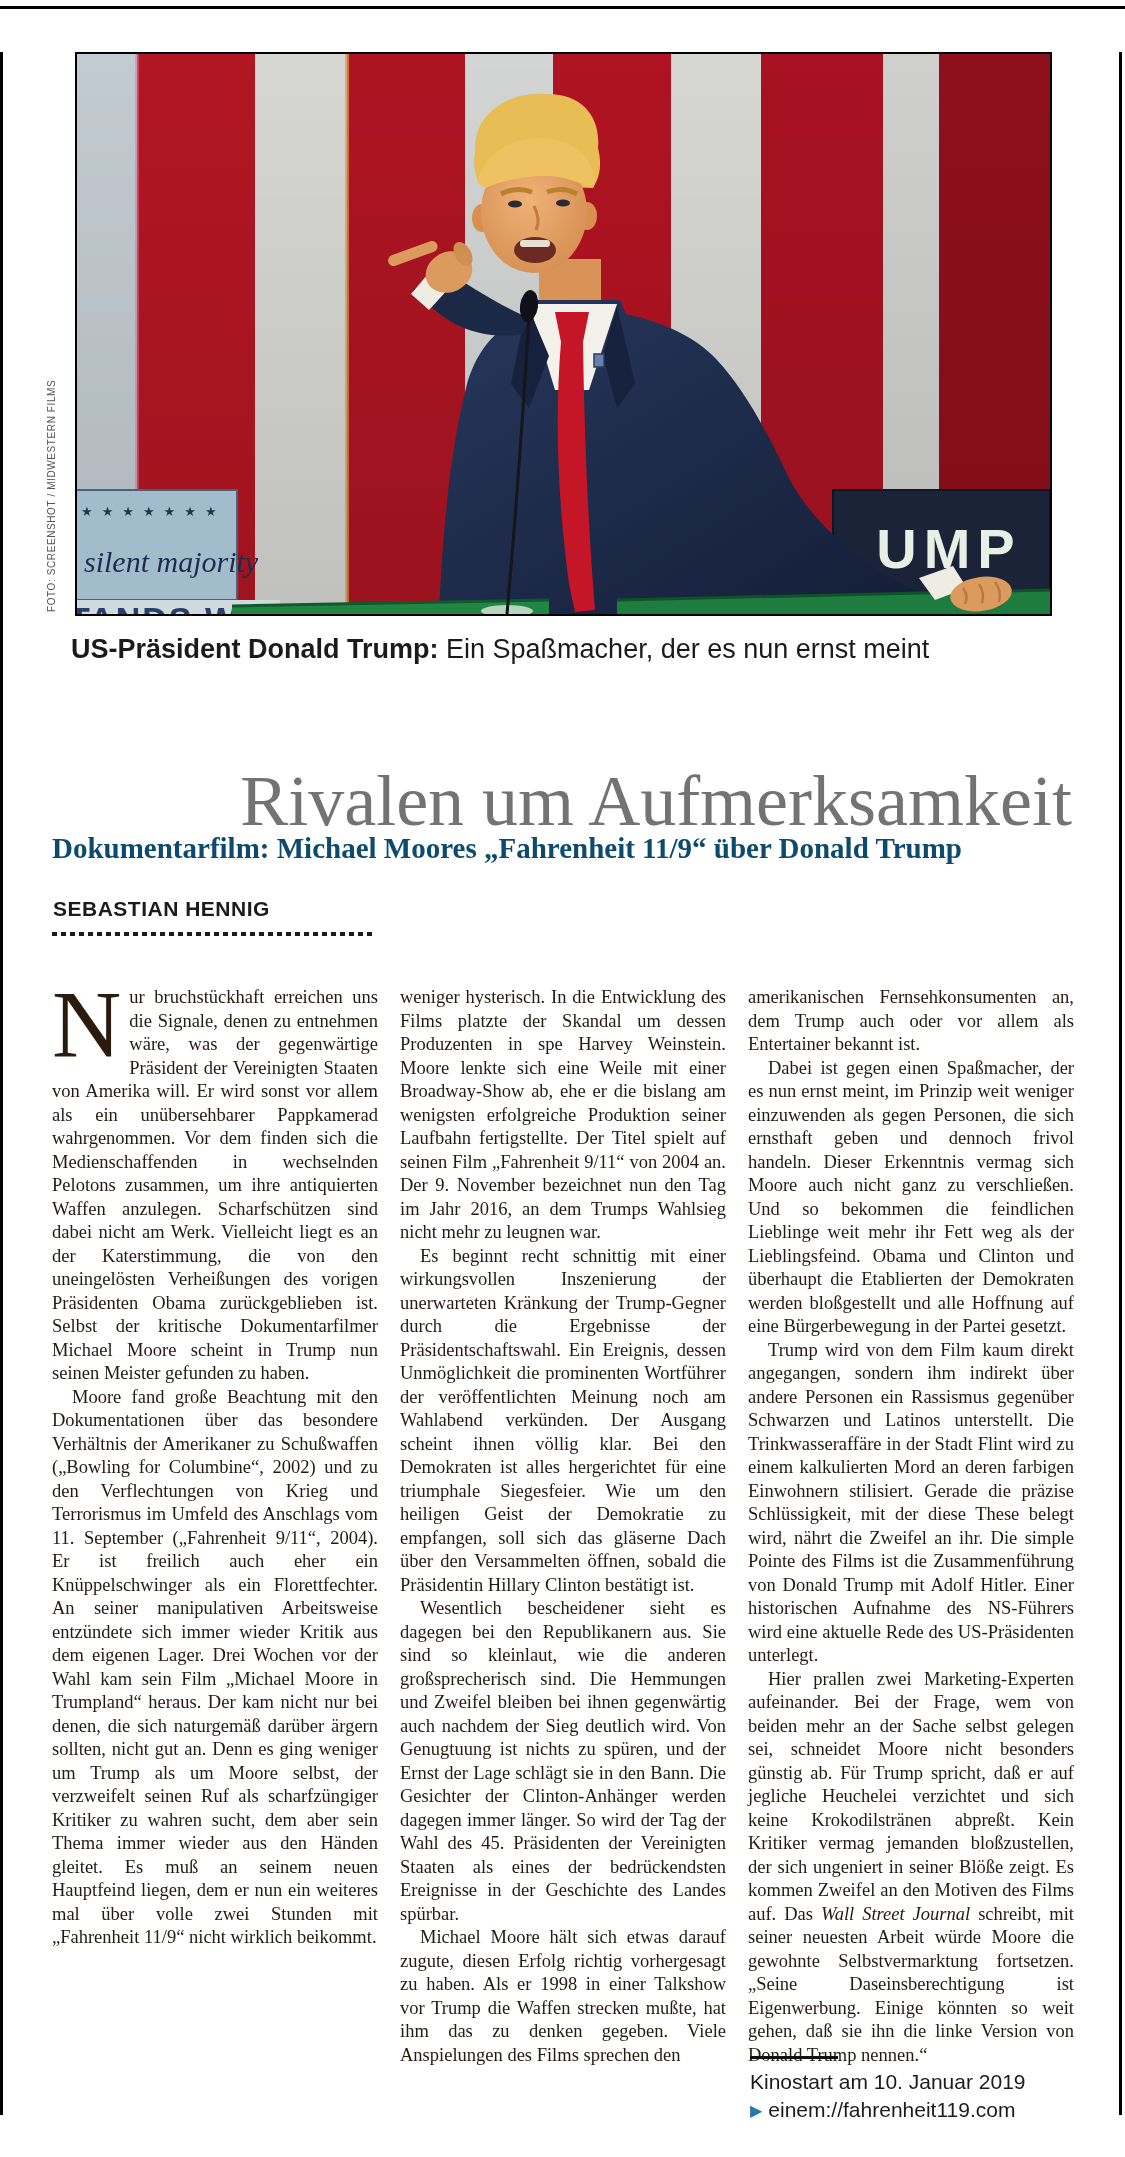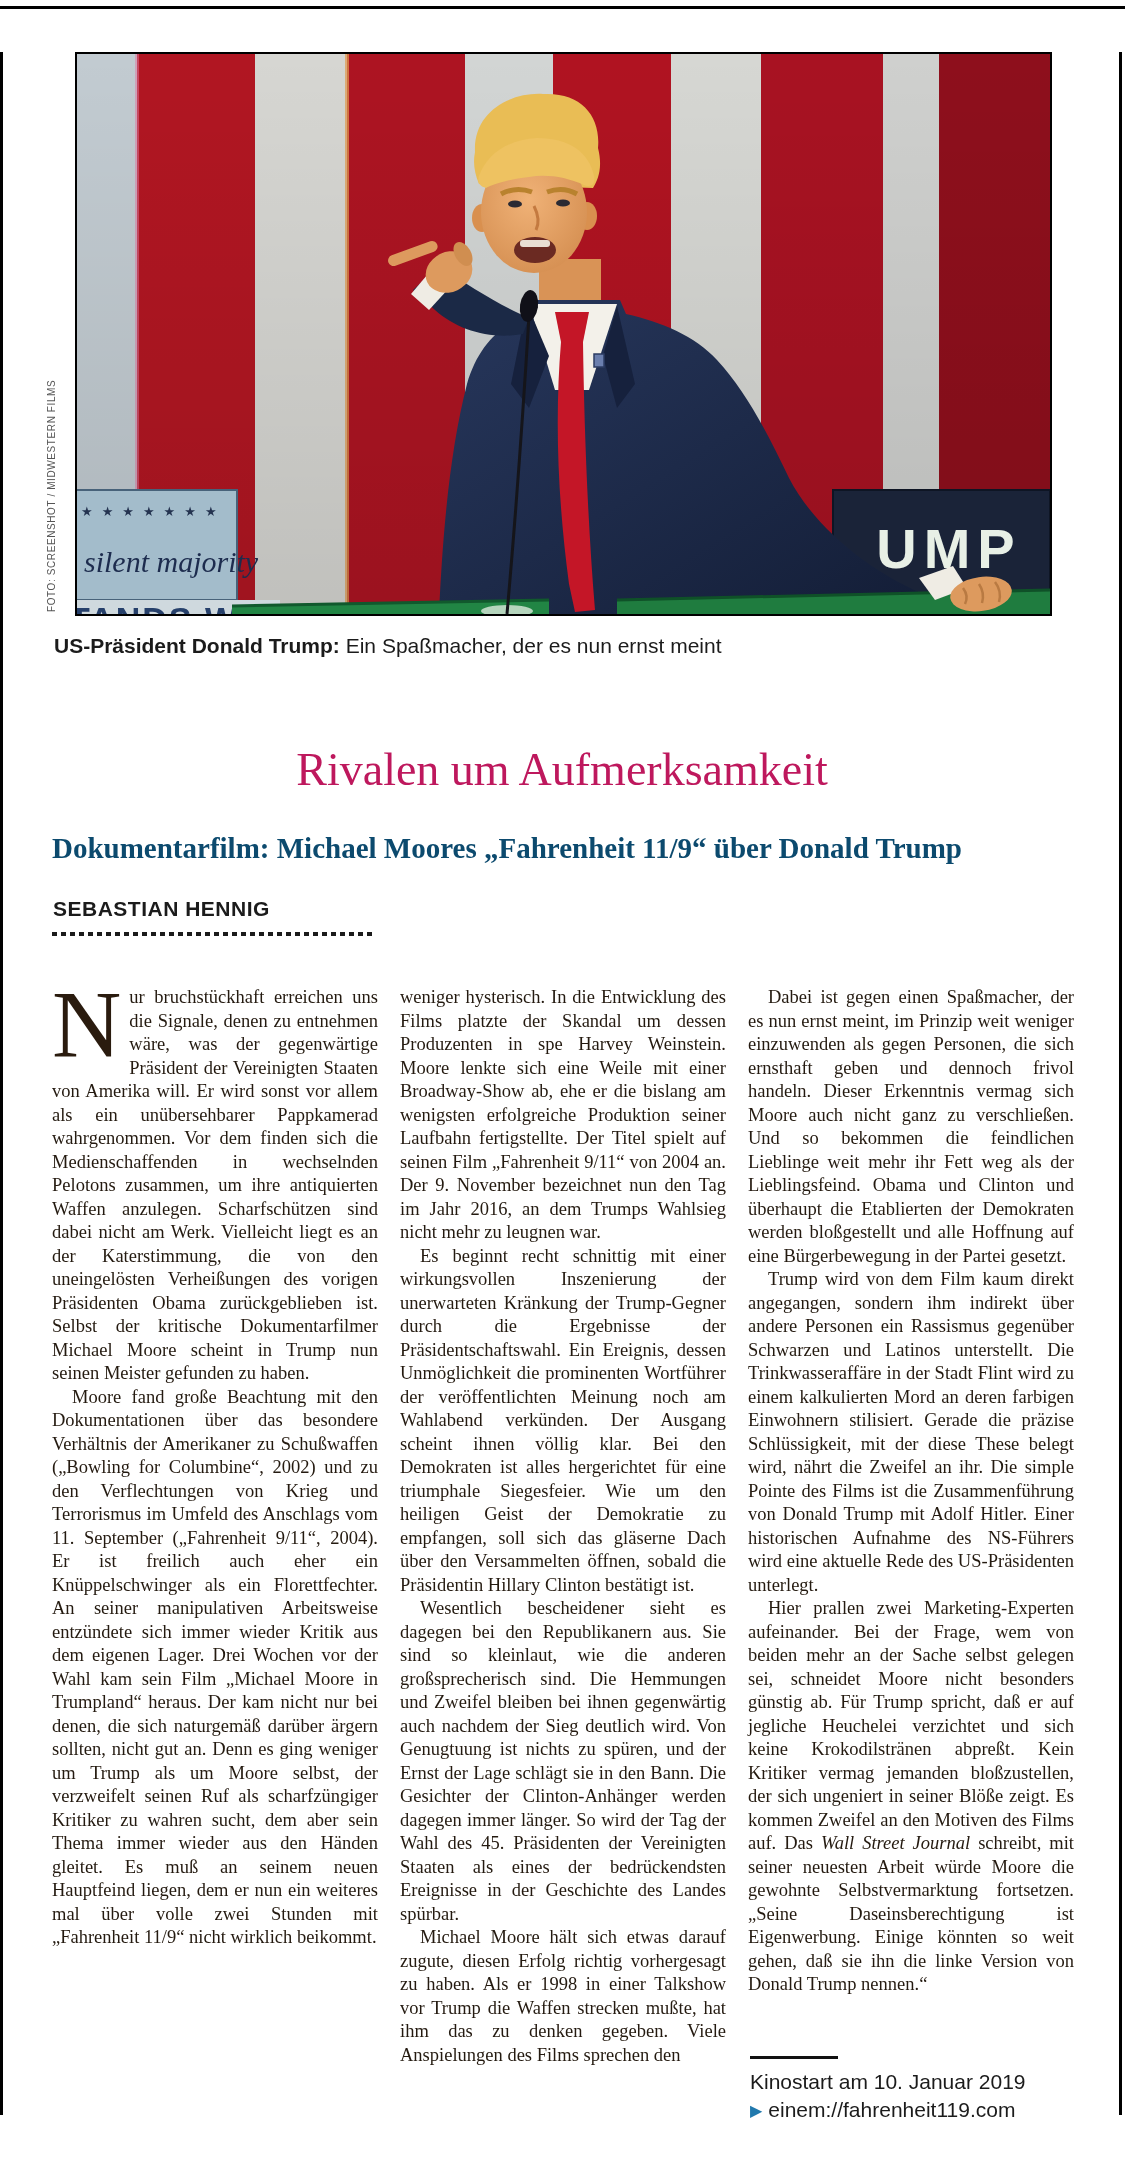--- a/index.html
+++ b/index.html
@@ -14,27 +14,27 @@
   .photo-credit{
     position:absolute;left:46px;top:612px;transform:rotate(-90deg);transform-origin:0 0;
     font-size:10px;letter-spacing:0.6px;color:#555;white-space:nowrap;
   }
   .photo-frame{
     position:absolute;left:75px;top:52px;width:973px;height:560px;
     border:2px solid #000;background:#b01321;
   }
   .photo-frame svg{display:block;}
 
-  .caption{position:absolute;left:54px;top:634px;font-size:21px;color:#1b1b1b;}
+  .caption{position:absolute;left:71px;top:634px;font-size:27px;color:#1b1b1b;}
   .caption b{font-weight:bold;}
 
   .headline{
-    position:absolute;left:52px;top:712px;width:1020px;text-align:center;
+    position:absolute;left:52px;top:712px;width:1020px;text-align:right;
     font-family:"Liberation Serif","DejaVu Serif",serif;font-weight:400;
-    font-size:46px;color:#be185d;letter-spacing:0px;
+    font-size:72px;color:#737373;letter-spacing:0px;
   }
   .subheadline{
     position:absolute;left:52px;top:808px;width:1020px;text-align:left;
     font-family:"Liberation Serif","DejaVu Serif",serif;font-size:29px;color:#0c4a6e;
   }
   .byline{position:absolute;left:53px;top:897px;font-size:21px;font-weight:bold;letter-spacing:0.5px;color:#1b1b1b;}
   .byline-rule{
     position:absolute;left:52px;top:932px;width:324px;height:4px;
     background:repeating-linear-gradient(90deg,#1b1b1b 0 5px,transparent 5px 9px);
   }
@@ -190,20 +190,21 @@
       <p class=""><span class="dropcap">N</span><span>ur bruchstückhaft erreichen uns die Signale, denen zu entnehmen wäre, was der gegenwärtige Präsident der Vereinigten Staaten von Amerika will. Er wird sonst vor allem als ein unübersehbarer Pappkamerad wahrgenommen. Vor dem finden sich die Medienschaffenden in wechselnden Pelotons zusammen, um ihre antiquierten Waffen anzulegen. Scharfschützen sind dabei nicht am Werk. Vielleicht liegt es an der Katerstimmung, die von den uneingelösten Verheißungen des vorigen Präsidenten Obama zurückgeblieben ist. Selbst der kritische Dokumentarfilmer Michael Moore scheint in Trump nun seinen Meister gefunden zu haben.</span></p>
       <p class="ind">Moore fand große Beachtung mit den Dokumentationen über das besondere Verhältnis der Amerikaner zu Schußwaffen („Bowling for Columbine“, 2002) und zu den Verflechtungen von Krieg und Terrorismus im Umfeld des Anschlags vom 11. September („Fahrenheit 9/11“, 2004). Er ist freilich auch eher ein Knüppelschwinger als ein Florettfechter. An seiner manipulativen Arbeitsweise entzündete sich immer wieder Kritik aus dem eigenen Lager. Drei Wochen vor der Wahl kam sein Film „Michael Moore in Trumpland“ heraus. Der kam nicht nur bei denen, die sich naturgemäß darüber ärgern sollten, nicht gut an. Denn es ging weniger um Trump als um Moore selbst, der verzweifelt seinen Ruf als scharfzüngiger Kritiker zu wahren sucht, dem aber sein Thema immer wieder aus den Händen gleitet. Es muß an seinem neuen Hauptfeind liegen, dem er nun ein weiteres mal über volle zwei Stunden mit „Fahrenheit 11/9“ nicht wirklich beikommt.</p>
     </div>
     <div class="col">
       <p class="">weniger hysterisch. In die Entwicklung des Films platzte der Skandal um dessen Produzenten in spe Harvey Weinstein. Moore lenkte sich eine Weile mit einer Broadway-Show ab, ehe er die bislang am wenigsten erfolgreiche Produktion seiner Laufbahn fertigstellte. Der Titel spielt auf seinen Film „Fahrenheit 9/11“ von 2004 an. Der 9. November bezeichnet nun den Tag im Jahr 2016, an dem Trumps Wahlsieg nicht mehr zu leugnen war.</p>
       <p class="ind">Es beginnt recht schnittig mit einer wirkungsvollen Inszenierung der unerwarteten Kränkung der Trump-Gegner durch die Ergebnisse der Präsidentschaftswahl. Ein Ereignis, dessen Unmöglichkeit die prominenten Wortführer der veröffentlichten Meinung noch am Wahlabend verkünden. Der Ausgang scheint ihnen völlig klar. Bei den Demokraten ist alles hergerichtet für eine triumphale Siegesfeier. Wie um den heiligen Geist der Demokratie zu empfangen, soll sich das gläserne Dach über den Versammelten öffnen, sobald die Präsidentin Hillary Clinton bestätigt ist.</p>
       <p class="ind">Wesentlich bescheidener sieht es dagegen bei den Republikanern aus. Sie sind so kleinlaut, wie die anderen großsprecherisch sind. Die Hemmungen und Zweifel bleiben bei ihnen gegenwärtig auch nachdem der Sieg deutlich wird. Von Genugtuung ist nichts zu spüren, und der Ernst der Lage schlägt sie in den Bann. Die Gesichter der Clinton-Anhänger werden dagegen immer länger. So wird der Tag der Wahl des 45. Präsidenten der Vereinigten Staaten als eines der bedrückendsten Ereignisse in der Geschichte des Landes spürbar.</p>
       <p class="ind">Michael Moore hält sich etwas darauf zugute, diesen Erfolg richtig vorhergesagt zu haben. Als er 1998 in einer Talkshow vor Trump die Waffen strecken mußte, hat ihm das zu denken gegeben. Viele Anspielungen des Films sprechen den</p>
     </div>
     <div class="col">
+      <p class="">amerikanischen Fernsehkonsumenten an, dem Trump auch oder vor allem als Entertainer bekannt ist.</p>
       <p class="ind">Dabei ist gegen einen Spaßmacher, der es nun ernst meint, im Prinzip weit weniger einzuwenden als gegen Personen, die sich ernsthaft geben und dennoch frivol handeln. Dieser Erkenntnis vermag sich Moore auch nicht ganz zu verschließen. Und so bekommen die feindlichen Lieblinge weit mehr ihr Fett weg als der Lieblingsfeind. Obama und Clinton und überhaupt die Etablierten der Demokraten werden bloßgestellt und alle Hoffnung auf eine Bürgerbewegung in der Partei gesetzt.</p>
       <p class="ind">Trump wird von dem Film kaum direkt angegangen, sondern ihm indirekt über andere Personen ein Rassismus gegenüber Schwarzen und Latinos unterstellt. Die Trinkwasseraffäre in der Stadt Flint wird zu einem kalkulierten Mord an deren farbigen Einwohnern stilisiert. Gerade die präzise Schlüssigkeit, mit der diese These belegt wird, nährt die Zweifel an ihr. Die simple Pointe des Films ist die Zusammenführung von Donald Trump mit Adolf Hitler. Einer historischen Aufnahme des NS-Führers wird eine aktuelle Rede des US-Präsidenten unterlegt.</p>
       <p class="ind">Hier prallen zwei Marketing-Experten aufeinander. Bei der Frage, wem von beiden mehr an der Sache selbst gelegen sei, schneidet Moore nicht besonders günstig ab. Für Trump spricht, daß er auf jegliche Heuchelei verzichtet und sich keine Krokodilstränen abpreßt. Kein Kritiker vermag jemanden bloßzustellen, der sich ungeniert in seiner Blöße zeigt. Es kommen Zweifel an den Motiven des Films auf. Das <i>Wall Street Journal</i> schreibt, mit seiner neuesten Arbeit würde Moore die gewohnte Selbstvermarktung fortsetzen. „Seine Daseinsberechtigung ist Eigenwerbung. Einige könnten so weit gehen, daß sie ihn die linke Version von Donald Trump nennen.“</p>
     </div>
   </div>
 
 <div class="footnote">
   <div class="footnote-rule"></div>
   <div class="footnote-line1">Kinostart am 10. Januar 2019</div>
   <div class="footnote-line2">

